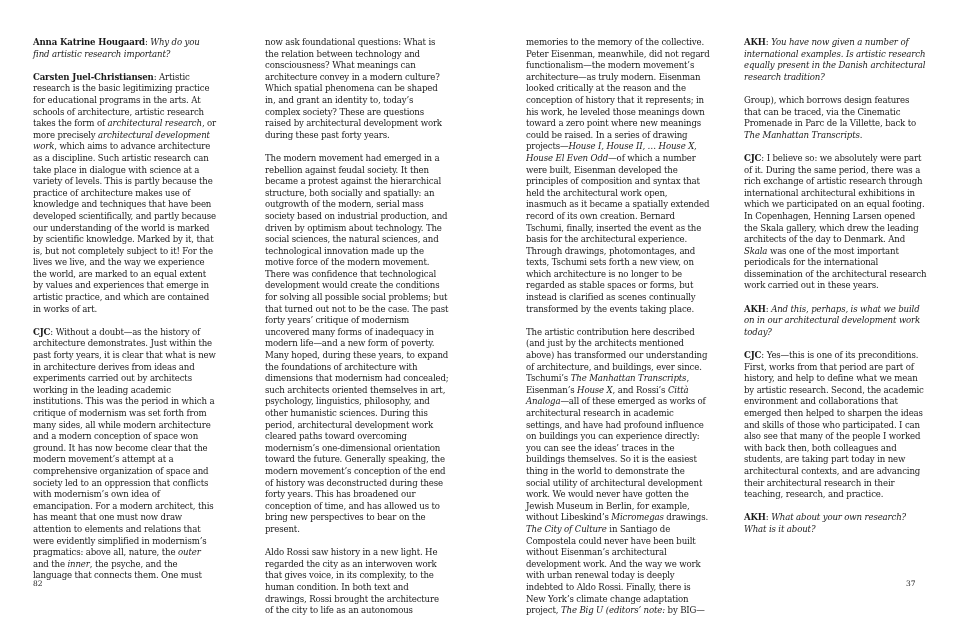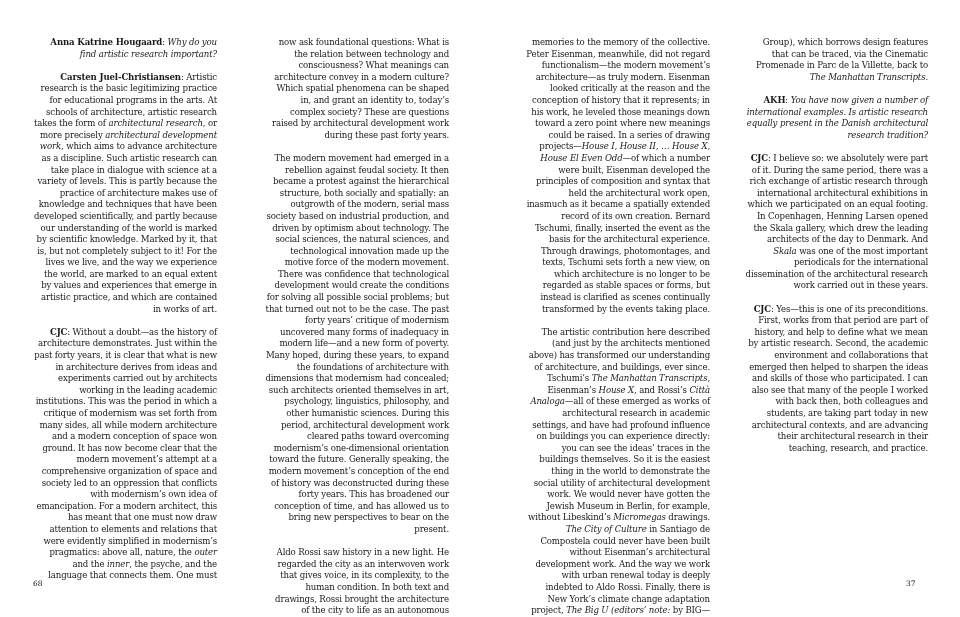--- a/index.html
+++ b/index.html
@@ -4,21 +4,21 @@
 <style>
   html, body { margin: 0; padding: 0; background: #ffffff; }
   body { width: 960px; height: 617px; position: relative; overflow: hidden;
          font-family: "DejaVu Serif", "Liberation Serif", serif; color: #1a1a1a; }
   .spread { position: absolute; inset: 0; }
   .page { position: absolute; top: 0; height: 617px; }
   .page-left { left: 0; width: 480px; }
   .page-right { left: 480px; width: 480px; text-decoration: underline; }
   .col { position: absolute; top: 37px; width: 184px;
          font-size: 8.6px; line-height: 11.6px; letter-spacing: -0.15px; }
-  .col p { margin: 0 0 11.6px 0; text-align: right; }
+  .col p { margin: 0 0 11.6px 0; }
   .col1 { left: 33px; }
   .col2 { left: 265px; }
   .col3 { left: 46px; }
   .col4 { left: 264px; }
   .spk { font-weight: bold; }
   em { font-style: italic; }
   .pnum { position: absolute; top: 579px; font-size: 7.5px; }
   .pnum-left { left: 33px; }
   .pnum-right { left: 426px; }
 </style>
@@ -38,43 +38,49 @@
         <span class="spk">CJC</span><span>: </span><span>Without a doubt—as the history of architecture demonstrates. Just within the past forty years, it is clear that what is new in architecture derives from ideas and experiments carried out by architects working in the leading academic institutions. This was the period in which a critique of modernism was set forth from many sides, all while modern architecture and a modern conception of space won ground. It has now become clear that the modern movement’s attempt at a comprehensive organization of space and society led to an oppression that conflicts with modernism’s own idea of emancipation. For a modern architect, this has meant that one must now draw attention to elements and relations that were evidently simplified in modernism’s pragmatics: above all, nature, the </span><em>outer</em><span> and the </span><em>inner</em><span>, the psyche, and the language that connects them. One must</span>
       </p>
     </div>
 
     <div class="col col2">
       <p>now ask foundational questions: What is the relation between technology and consciousness? What meanings can architecture convey in a modern culture? Which spatial phenomena can be shaped in, and grant an identity to, today’s complex society? These are questions raised by architectural development work during these past forty years.</p>
       <p>The modern movement had emerged in a rebellion against feudal society. It then became a protest against the hierarchical structure, both socially and spatially: an outgrowth of the modern, serial mass society based on industrial production, and driven by optimism about technology. The social sciences, the natural sciences, and technological innovation made up the motive force of the modern movement. There was confidence that technological development would create the conditions for solving all possible social problems; but that turned out not to be the case. The past forty years’ critique of modernism uncovered many forms of inadequacy in modern life—and a new form of poverty. Many hoped, during these years, to expand the foundations of architecture with dimensions that modernism had concealed; such architects oriented themselves in art, psychology, linguistics, philosophy, and other humanistic sciences. During this period, architectural development work cleared paths toward overcoming modernism’s one-dimensional orientation toward the future. Generally speaking, the modern movement’s conception of the end of history was deconstructed during these forty years. This has broadened our conception of time, and has allowed us to bring new perspectives to bear on the present.</p>
       <p>Aldo Rossi saw history in a new light. He regarded the city as an interwoven work that gives voice, in its complexity, to the human condition. In both text and drawings, Rossi brought the architecture of the city to life as an autonomous discipline, linking individual</p>
     </div>
 
-    <div class="pnum pnum-left">68</div>
+    <div class="pnum pnum-left">82</div>
   </div>
 
   <div class="page page-right">
     <div class="col col3">
       <p>
         <span>memories to the memory of the collective. Peter Eisenman, meanwhile, did not regard functionalism—the modern movement’s architecture—as truly modern. Eisenman looked critically at the reason and the conception of history that it represents; in his work, he leveled those meanings down toward a zero point where new meanings could be raised. In a series of drawing projects—</span><em>House I, House II, … House X, House El Even Odd</em><span>—of which a number were built, Eisenman developed the principles of composition and syntax that held the architectural work open, inasmuch as it became a spatially extended record of its own creation. Bernard Tschumi, finally, inserted the event as the basis for the architectural experience. Through drawings, photomontages, and texts, Tschumi sets forth a new view, on which architecture is no longer to be regarded as stable spaces or forms, but instead is clarified as scenes continually transformed by the events taking place.</span>
       </p>
       <p>
         <span>The artistic contribution here described (and just by the architects mentioned above) has transformed our understanding of architecture, and buildings, ever since. Tschumi’s </span><em>The Manhattan Transcripts</em><span>, Eisenman’s </span><em>House X</em><span>, and Rossi’s </span><em>Città Analoga</em><span>—all of these emerged as works of architectural research in academic settings, and have had profound influence on buildings you can experience directly: you can see the ideas’ traces in the buildings themselves. So it is the easiest thing in the world to demonstrate the social utility of architectural development work. We would never have gotten the Jewish Museum in Berlin, for example, without Libeskind’s </span><em>Micromegas</em><span> drawings. </span><em>The City of Culture</em><span> in Santiago de Compostela could never have been built without Eisenman’s architectural development work. And the way we work with urban renewal today is deeply indebted to Aldo Rossi. Finally, there is New York’s climate change adaptation project, </span><em>The Big U (editors’ note:</em><span> by BIG—Bjarke Ingels</span>
       </p>
     </div>
 
     <div class="col col4">
       <p>
-        <span>Group), which borrows design features that can be traced, via the Cinematic Promenade in Parc de la Villette, back to </span><em>The Manhattan Transcripts</em><span>.</span>
+        <span class="spk">AKH</span><span>: </span><em>You have now given a number of international examples. Is artistic research equally present in the Danish architectural research tradition?</em>
       </p>
       <p>
-        <span class="spk">AKH</span><span>: </span><em>You have now given a number of international examples. Is artistic research equally present in the Danish architectural research tradition?</em>
+        <span>Group), which borrows design features that can be traced, via the Cinematic Promenade in Parc de la Villette, back to </span><em>The Manhattan Transcripts</em><span>.</span>
       </p>
       <p>
         <span class="spk">CJC</span><span>: </span><span>I believe so: we absolutely were part of it. During the same period, there was a rich exchange of artistic research through international architectural exhibitions in which we participated on an equal footing. In Copenhagen, Henning Larsen opened the Skala gallery, which drew the leading architects of the day to Denmark. And </span><em>Skala</em><span> was one of the most important periodicals for the international dissemination of the architectural research work carried out in these years.</span>
       </p>
       <p>
+        <span class="spk">AKH</span><span>: </span><em>And this, perhaps, is what we build on in our architectural development work today?</em>
+      </p>
+      <p>
         <span class="spk">CJC</span><span>: </span><span>Yes—this is one of its preconditions. First, works from that period are part of history, and help to define what we mean by artistic research. Second, the academic environment and collaborations that emerged then helped to sharpen the ideas and skills of those who participated. I can also see that many of the people I worked with back then, both colleagues and students, are taking part today in new architectural contexts, and are advancing their architectural research in their teaching, research, and practice.</span>
+      </p>
+      <p>
+        <span class="spk">AKH</span><span>: </span><em>What about your own research? What is it about?</em>
       </p>
     </div>
 
     <div class="pnum pnum-right">37</div>
   </div>
 </div>
 
 </body></html>

